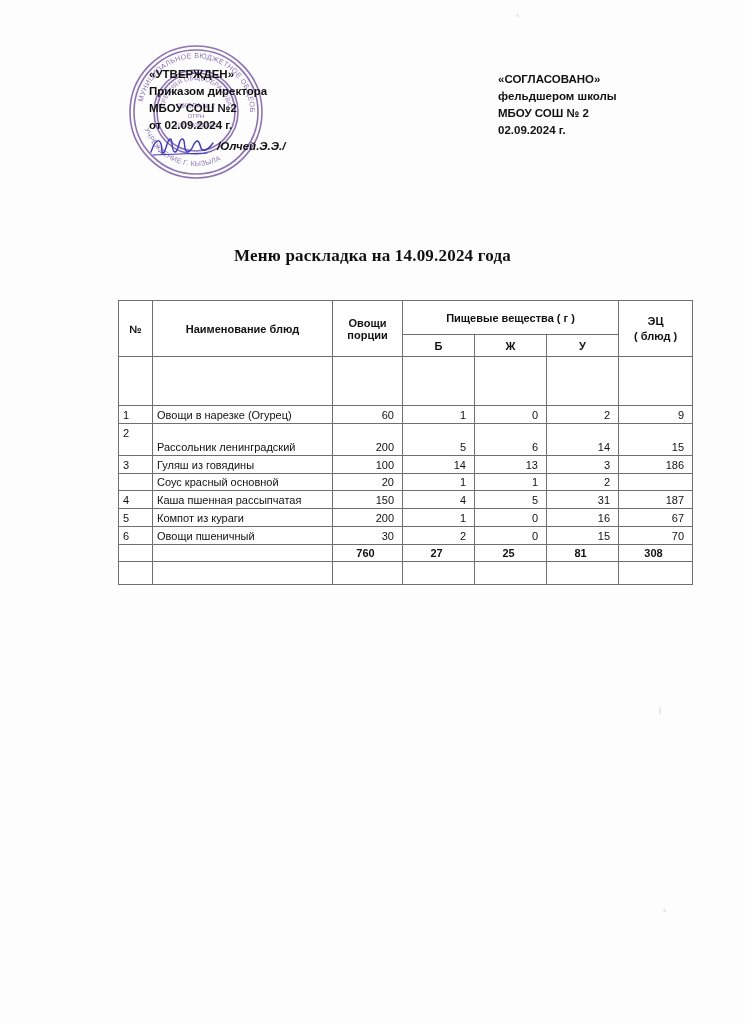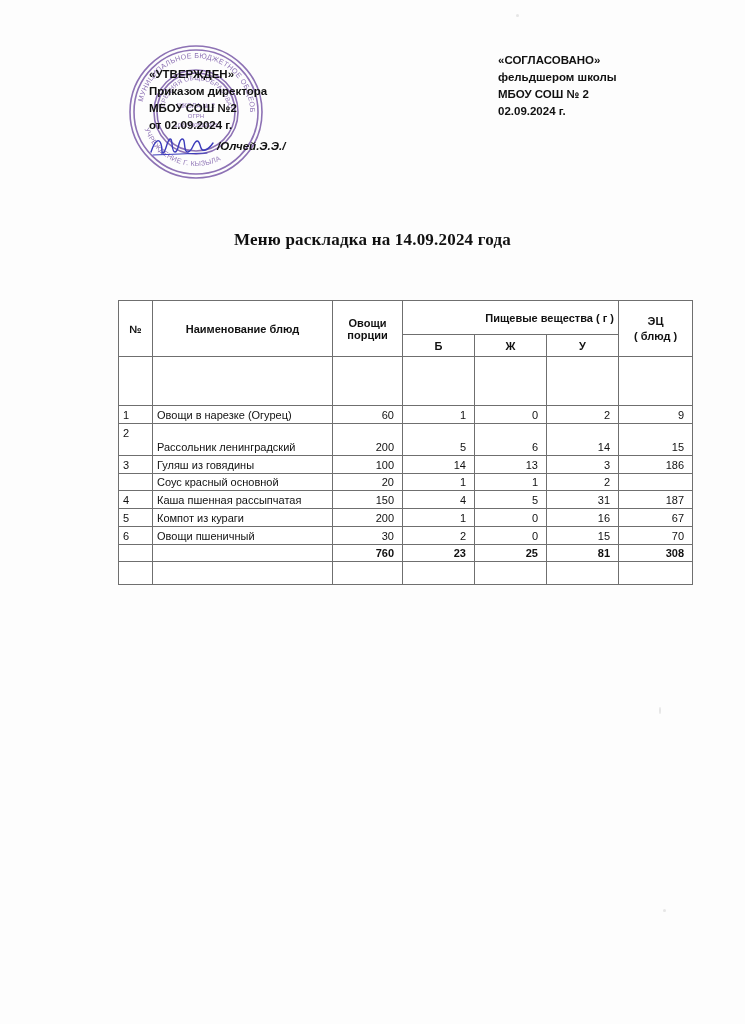--- a/index.html
+++ b/index.html
@@ -28,21 +28,21 @@
     top: 66px;
     font-size: 11.5px;
     font-weight: bold;
     line-height: 17px;
     white-space: nowrap;
     z-index: 3;
   }
   .approval-right {
     position: absolute;
     left: 498px;
-    top: 52px;
+    top: 71px;
     font-size: 11.5px;
     font-weight: bold;
     line-height: 17px;
     white-space: nowrap;
     z-index: 3;
   }
   .sig-row {
     display: flex;
     align-items: flex-end;
     gap: 2px;
@@ -71,21 +71,21 @@
     width: 140px;
     height: 140px;
     z-index: 2;
     opacity: .85;
     pointer-events: none;
   }
 
   
   .doc-title {
     position: absolute;
-    top: 230px;
+    top: 246px;
     left: 0;
     width: 745px;
     text-align: center;
     font-family: "Liberation Serif", serif;
     font-weight: bold;
     font-size: 17px;
     letter-spacing: .2px;
   }
 
   
@@ -114,21 +114,21 @@
   .col-name  { width: 180px; text-align: left; }
   .col-mass  { width: 70px;  text-align: center; }
   .col-b     { width: 72px;  text-align: center; }
   .col-zh    { width: 72px;  text-align: center; }
   .col-u     { width: 72px;  text-align: center; }
   .col-ec    { width: 74px;  text-align: center; }
 
   .menu-table td.num     { text-align: left;  vertical-align: top; padding-top: 3px; }
   .menu-table td.name    { text-align: left;  vertical-align: bottom; margin-left: 24px; }
   .menu-table td.value   { text-align: right; padding-right: 8px; vertical-align: bottom; }
-  .menu-table tr.total td { font-weight: bold; }
+  .menu-table tr.total td { font-weight: bold; text-align: center; }
 
   .hdr-tall { height: 34px; }
   .subhdr   { height: 22px; }
   .spacer-row td { height: 44px; }
   .tail-row td { height: 18px; }
 
   .hdr-ec {
     line-height: 15px;
   }
 
@@ -206,21 +206,21 @@
       <col class="col-b">
         <col class="col-zh">
         <col class="col-u">
         <col class="col-ec">
     </colgroup>
     <thead>
       <tr class="hdr-tall">
         <th rowspan="2">№</th>
         <th rowspan="2" style="text-align:center;">Наименование блюд</th>
         <th rowspan="2">Овощи порции</th>
-        <th colspan="3" style="text-align:right;">Пищевые вещества ( г )</th>
+        <th colspan="3" style="text-align:center;">Пищевые вещества ( г )</th>
         <th rowspan="2" class="hdr-ec">
           <div>ЭЦ</div>
           <div>( блюд )</div>
         </th>
       </tr>
       <tr class="subhdr">
         <th>Б</th>
         <th>Ж</th>
         <th>У</th>
       </tr>
@@ -303,21 +303,21 @@
         <td class="value">2</td>
         <td class="value">0</td>
         <td class="value">15</td>
         <td class="value">70</td>
       </tr>
 
       <tr class="total">
         <td class="num"></td>
         <td class="name"></td>
         <td class="value">760</td>
-        <td class="value">23</td>
+        <td class="value">27</td>
         <td class="value">25</td>
         <td class="value">81</td>
         <td class="value">308</td>
       </tr>
 
       <tr class="tail-row">
         <td></td>
           <td></td>
           <td></td>
         <td></td>

